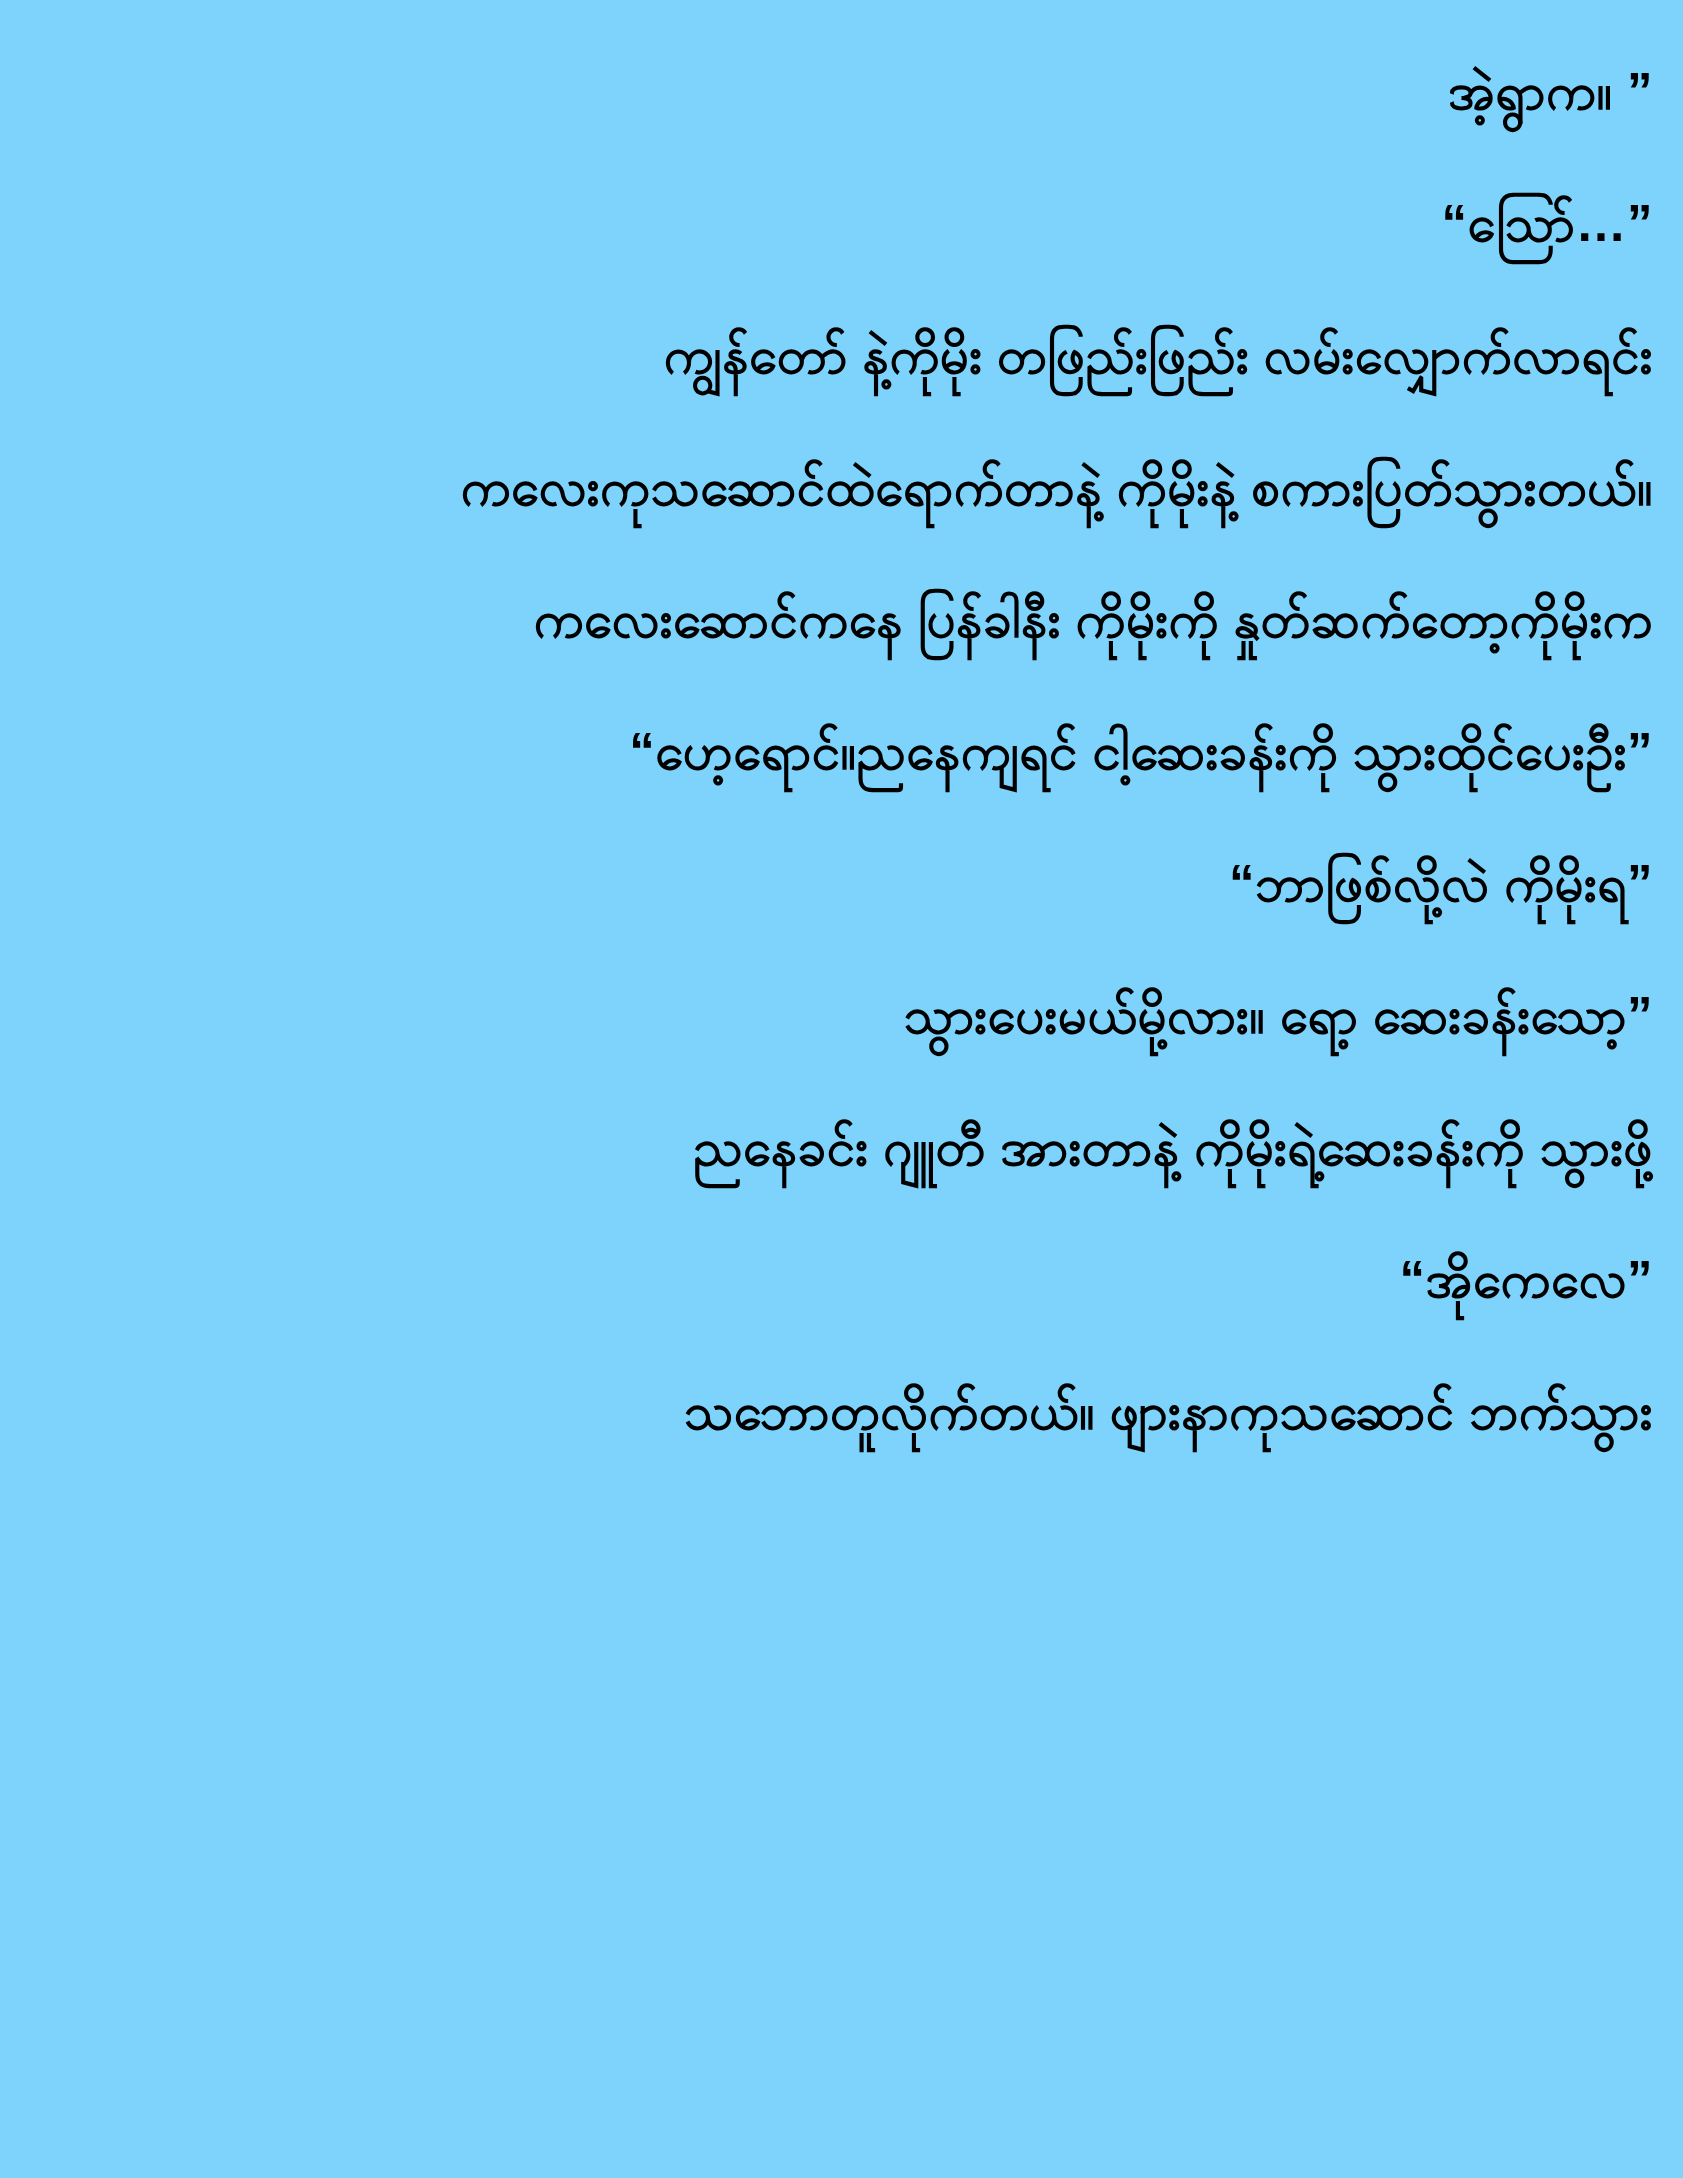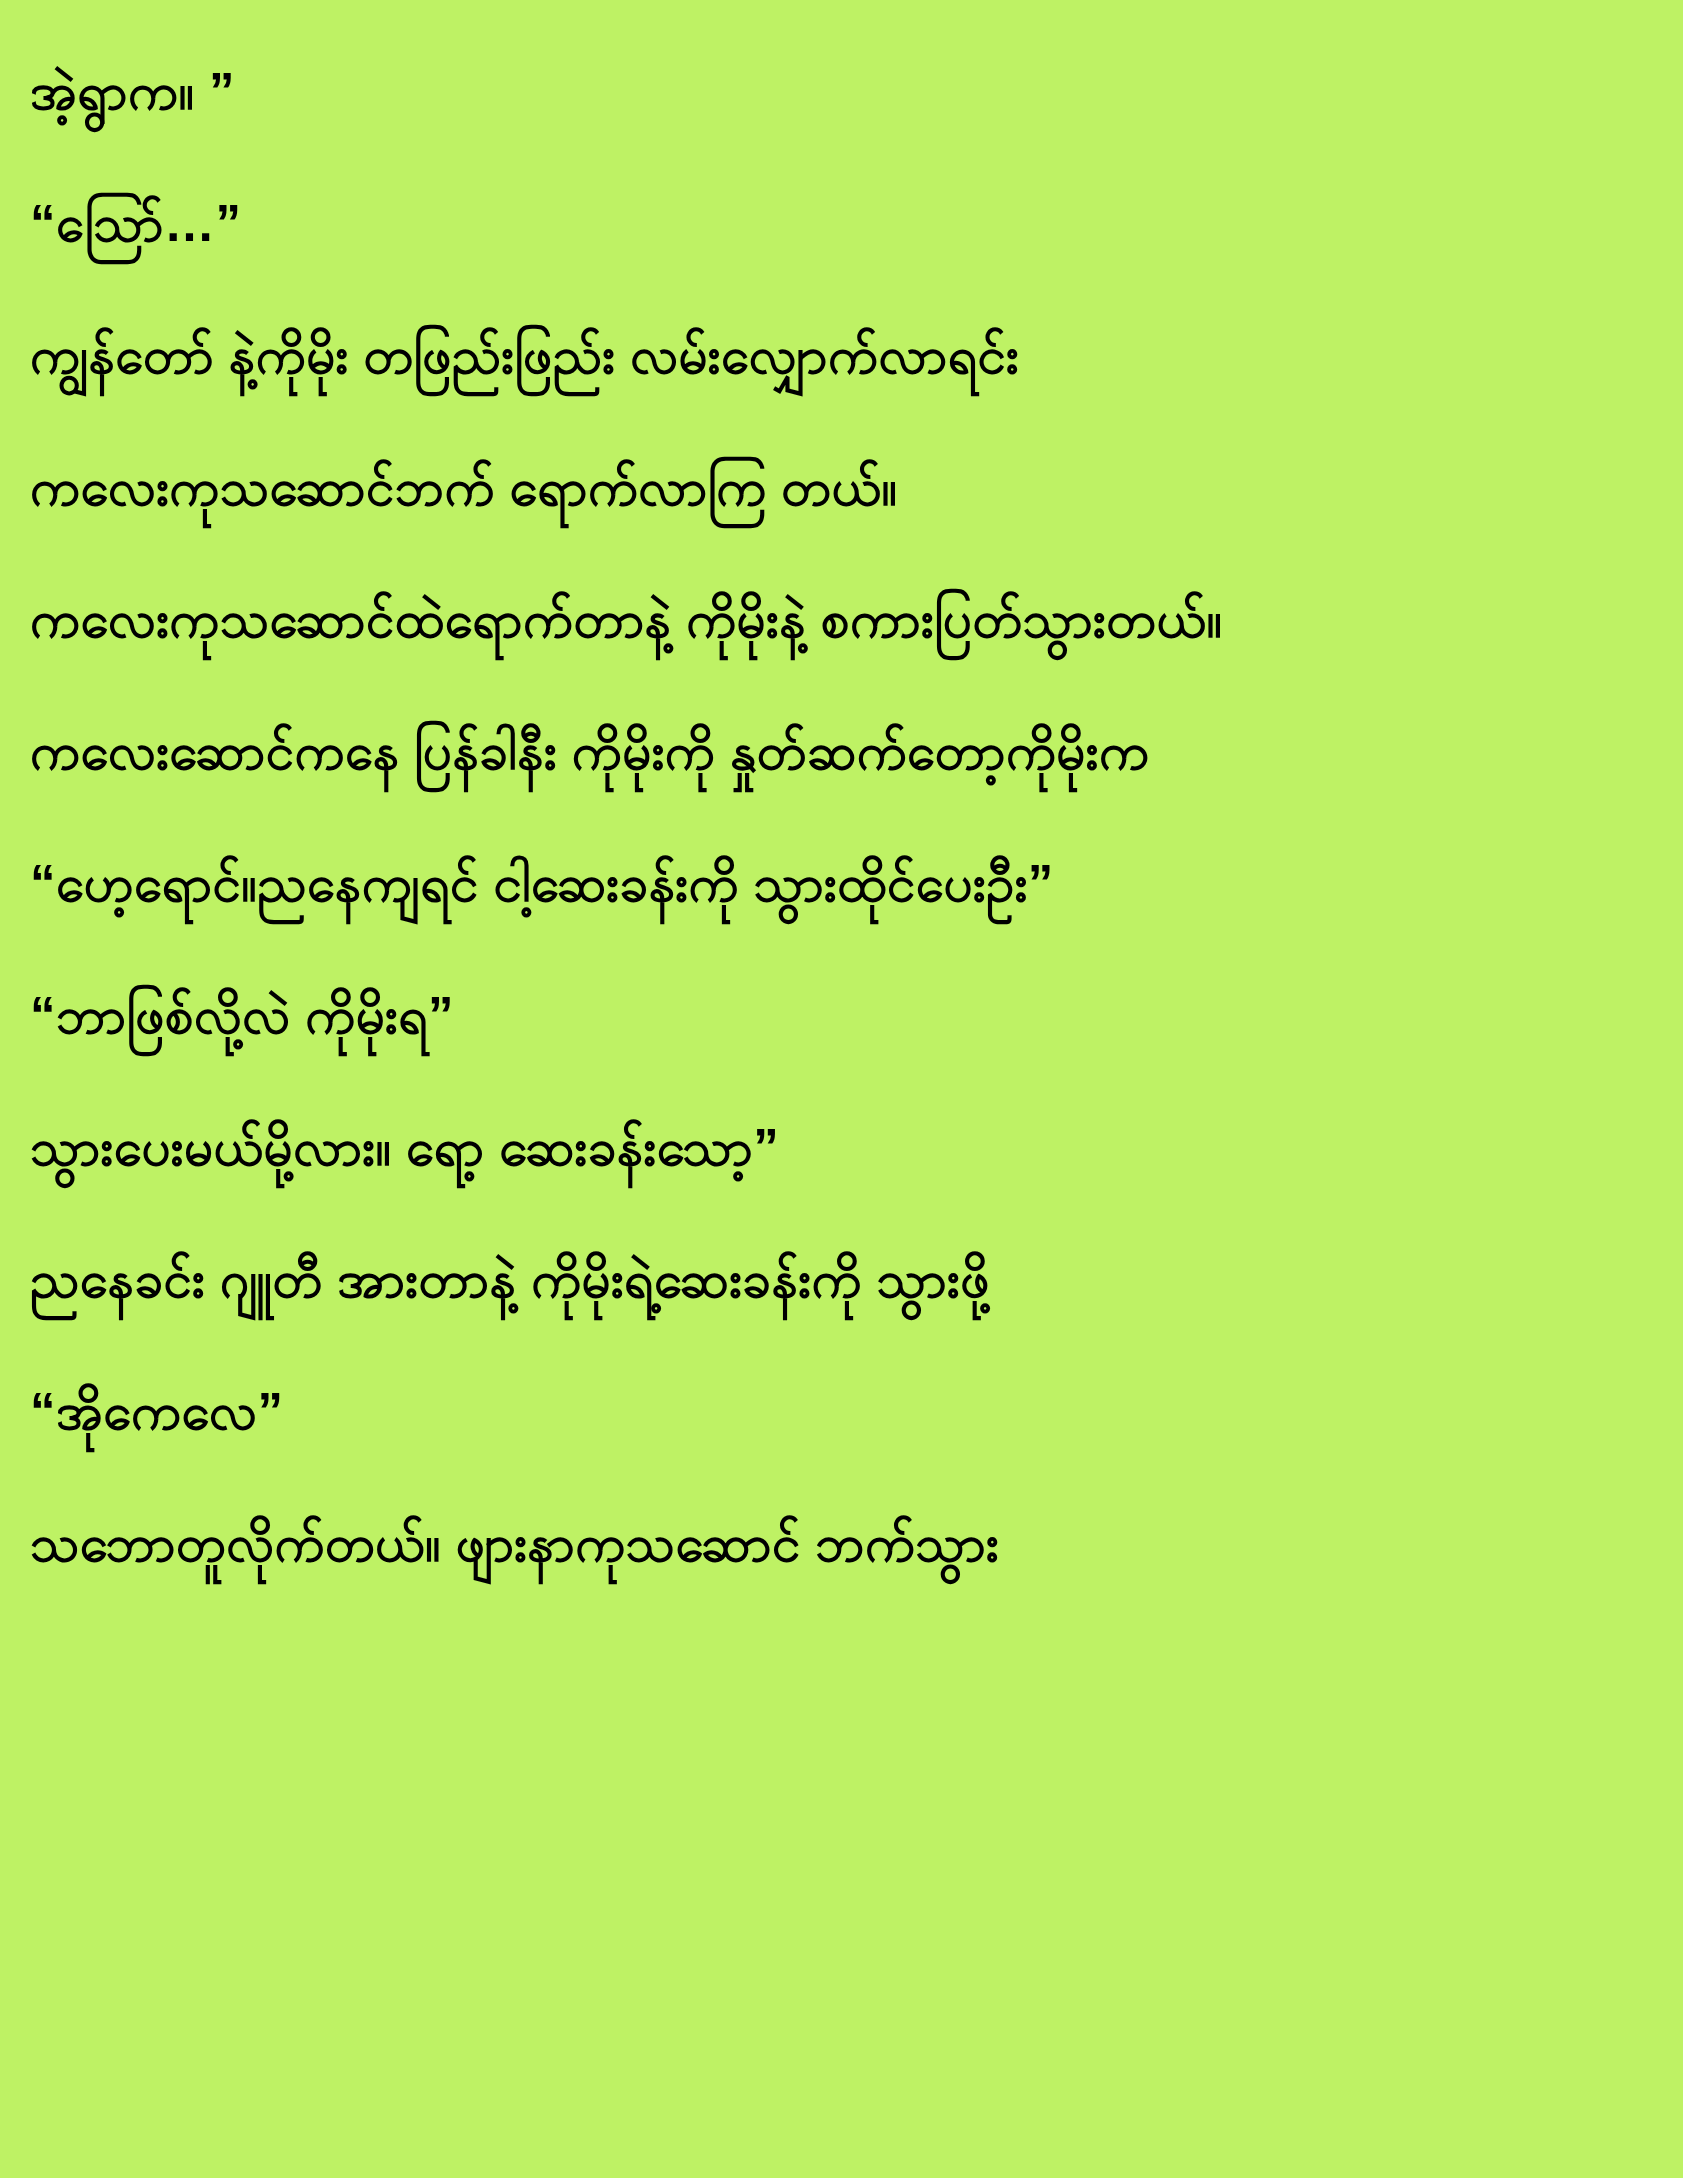--- a/index.html
+++ b/index.html
@@ -4,24 +4,25 @@
 <style>
   html, body {
     margin: 0;
     padding: 0;
     background: #ffffff;
   }
   .page {
     position: relative;
     width: 1683px;
     height: 2178px;
-    background: #bef264;
+    background: #7dd3fc;
     overflow: hidden;
     box-sizing: border-box;
     padding: 26px 30px 0 30px;
+    text-align: right;
   }
   .text-block {
     font-family: "Liberation Sans", "DejaVu Sans", sans-serif;
     font-weight: 700;
     color: #000000;
     font-size: 51px;
   }
   .text-block p {
     margin: 0;
     padding: 0;
@@ -32,21 +33,20 @@
   }
 </style>
 </head>
 <body>
 
 <div class="page">
   <div class="text-block">
     <p>အဲ့ရွာက။ ”</p>
     <p>“သြော်…”</p>
     <p>ကျွန်တော် နဲ့ကိုမိုး တဖြည်းဖြည်း လမ်းလျှောက်လာရင်း</p>
-    <p>ကလေးကုသဆောင်ဘက် ရောက်လာကြ တယ်။</p>
     <p>ကလေးကုသဆောင်ထဲရောက်တာနဲ့ ကိုမိုးနဲ့ စကားပြတ်သွားတယ်။</p>
     <p>ကလေးဆောင်ကနေ ပြန်ခါနီး ကိုမိုးကို နှုတ်ဆက်တော့ကိုမိုးက</p>
     <p>“ဟေ့ရောင်။ညနေကျရင် ငါ့ဆေးခန်းကို သွားထိုင်ပေးဦး”</p>
     <p>“ဘာဖြစ်လို့လဲ ကိုမိုးရ”</p>
     <p>သွားပေးမယ်မို့လား။ ရော့ ဆေးခန်းသော့”</p>
     <p>ညနေခင်း ဂျူတီ အားတာနဲ့ ကိုမိုးရဲ့ဆေးခန်းကို သွားဖို့</p>
     <p>“အိုကေလေ”</p>
     <p>သဘောတူလိုက်တယ်။ ဖျားနာကုသဆောင် ဘက်သွား</p>
   </div>
 </div>

